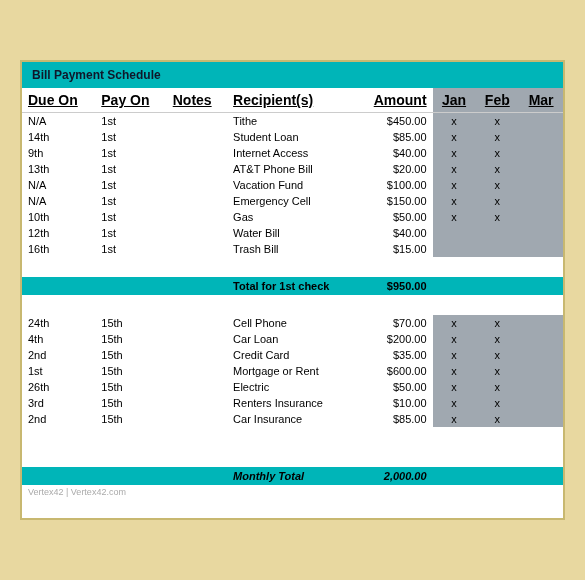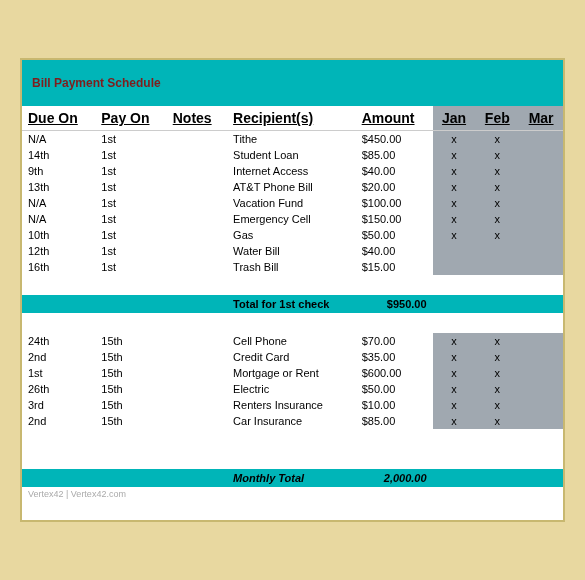--- a/index.html
+++ b/index.html
@@ -14,40 +14,41 @@
       font-size: 11px;
     }
     .outer-border {
       width: 545px;
       background: white;
       border: 2px solid #c8b870;
       padding: 0;
     }
     .title-bar {
       background: #00b5b8;
-      padding: 16px 10px;
+      padding: 6px 10px;
       font-weight: bold;
       font-size: 12px;
-      color: #7f1d1d;
+      color: #0f172a;
     }
     .schedule-table {
       width: 100%;
       border-collapse: collapse;
       font-size: 11px;
     }
     .schedule-table th {
       padding: 4px 6px;
       text-align: left;
       font-weight: bold;
       text-decoration: underline;
       border-bottom: 1px solid #ccc;
       background: white;
       font-size: 14px;
     }
     .schedule-table th.right, .schedule-table td.right {
+      text-align: right;
     }
     .schedule-table th.center, .schedule-table td.center {
       text-align: center;
     }
     .schedule-table td {
       padding: 2px 6px;
       font-size: 11px;
     }
     .schedule-table tr:nth-child(odd) td {
       background: white;
@@ -222,20 +223,30 @@
           <td>24th</td>
           <td>15th</td>
           <td></td>
           <td>Cell Phone</td>
           <td class="right">$70.00</td>
           <td class="center col-jan">x</td>
           <td class="center col-feb">x</td>
           <td class="center col-mar"></td>
         </tr>
         <tr>
+          <td>4th</td>
+          <td>15th</td>
+          <td></td>
+          <td>Car Loan</td>
+          <td class="right">$200.00</td>
+          <td class="center col-jan">x</td>
+          <td class="center col-feb">x</td>
+          <td class="center col-mar"></td>
+        </tr>
+        <tr>
           <td>2nd</td>
           <td>15th</td>
           <td></td>
           <td>Credit Card</td>
           <td class="right">$35.00</td>
           <td class="center col-jan">x</td>
           <td class="center col-feb">x</td>
           <td class="center col-mar"></td>
         </tr>
         <tr>

